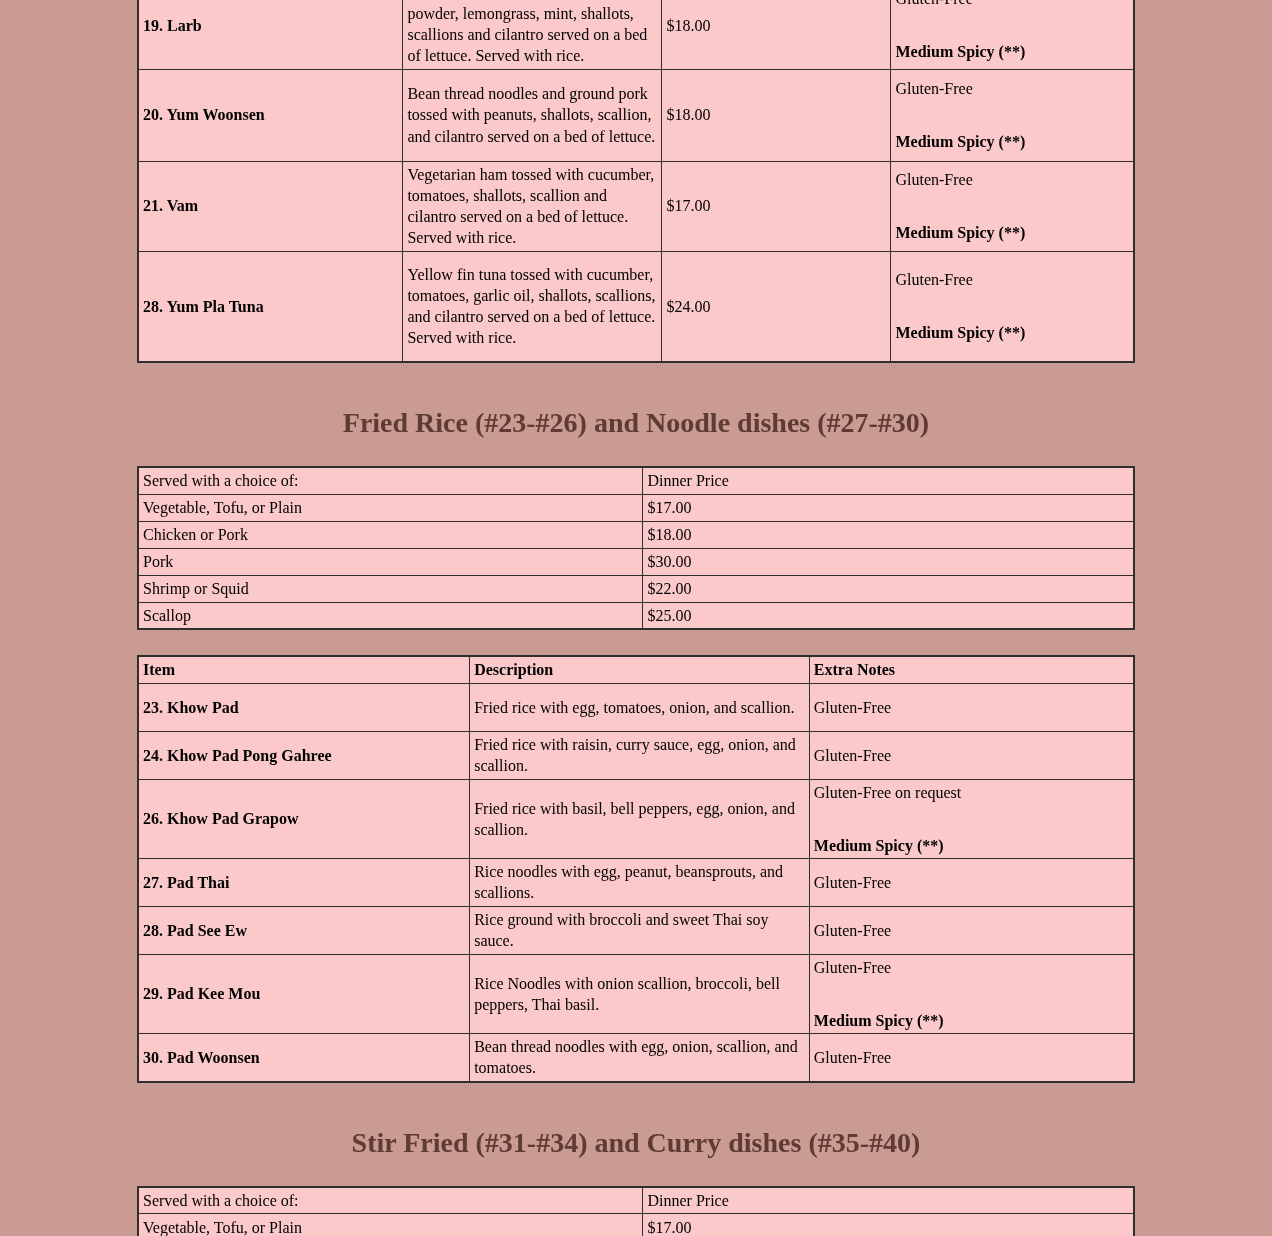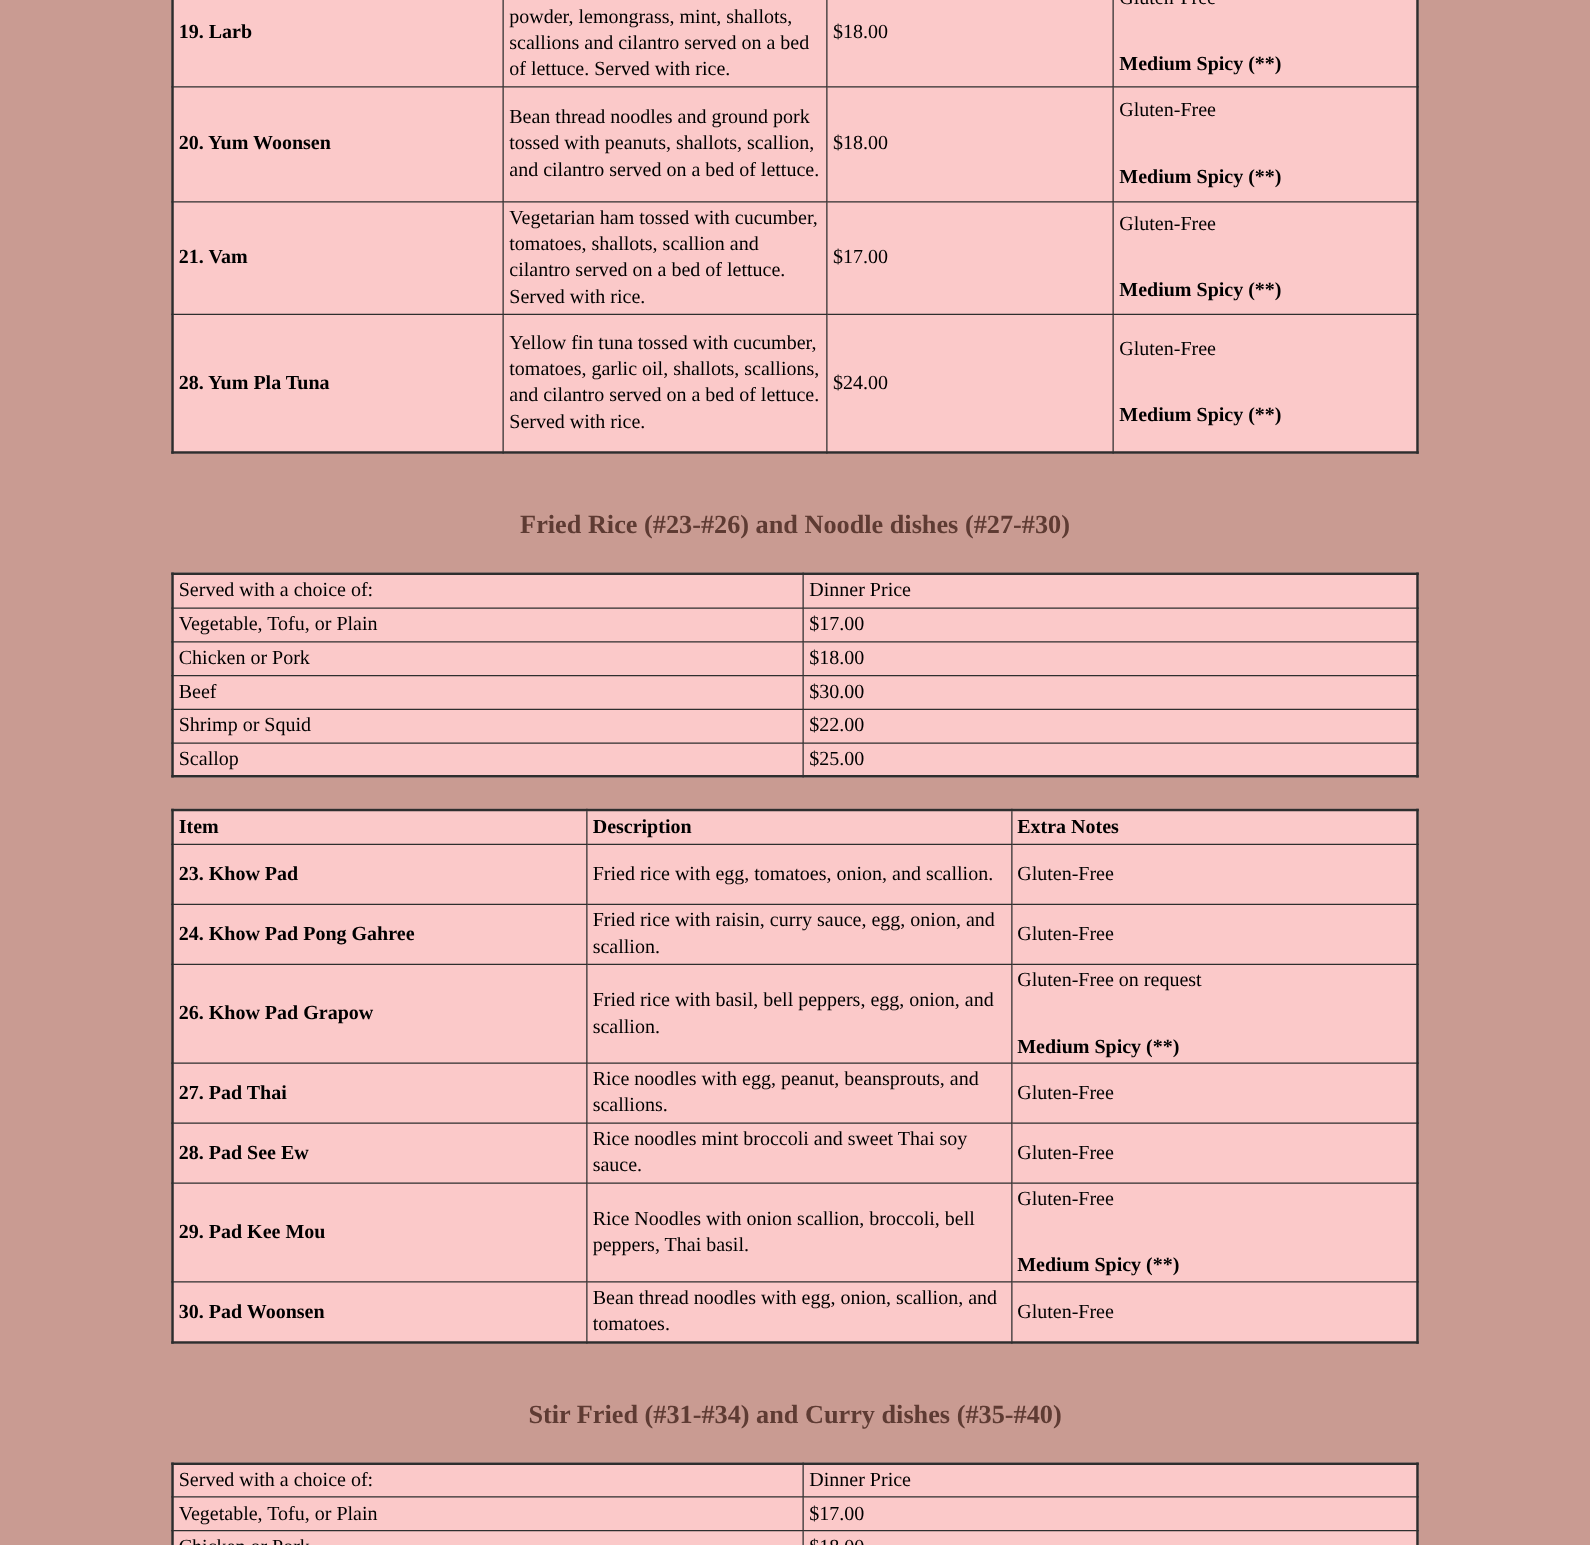--- a/index.html
+++ b/index.html
@@ -40,21 +40,21 @@
   .top-table tr.r-19 { height: 88px; }
   .top-table tr.r-19 .c-desc { vertical-align: bottom; }
   .top-table tr.r-20 { height: 92px; }
   .top-table tr.r-21 { height: 90px; }
   .top-table tr.r-22 { height: 111px; }
 
   
   h2.section-heading {
     text-align: center;
     color: var(--heading-color, #5e3b33);
-    font-size: 21px;
+    font-size: 28px;
     font-weight: bold;
     margin: 44px 0 27px 0;
     line-height: 1.15;
   }
 
   
   .price-table { margin-bottom: 25px; }
   .price-table th, .price-table td { font-weight: normal; }
   .price-table .c-choice { width: 50.7%; }
   .price-table .c-dprice { width: 49.3%; margin-top: 28px; }
@@ -126,21 +126,21 @@
       </tr>
       <tr>
         <td class="c-choice">Vegetable, Tofu, or Plain</td>
         <td class="c-dprice">$17.00</td>
       </tr>
       <tr>
         <td class="c-choice">Chicken or Pork</td>
         <td class="c-dprice">$18.00</td>
       </tr>
       <tr>
-        <td class="c-choice">Beef</td>
+        <td class="c-choice">Pork</td>
         <td class="c-dprice">$30.00</td>
       </tr>
       <tr>
         <td class="c-choice">Shrimp or Squid</td>
         <td class="c-dprice">$22.00</td>
       </tr>
       <tr>
         <td class="c-choice">Scallop</td>
         <td class="c-dprice">$25.00</td>
       </tr>
@@ -181,21 +181,21 @@
       <tr class="itemrow">
         <td class="c-item">27. Pad Thai</td>
         <td class="c-desc">Rice noodles with egg, peanut, beansprouts, and scallions.</td>
         <td class="c-notes">
           <div class="note-gf">Gluten-Free</div>
 
         </td>
       </tr>
       <tr class="itemrow">
         <td class="c-item">28. Pad See Ew</td>
-        <td class="c-desc">Rice noodles mint broccoli and sweet Thai soy sauce.</td>
+        <td class="c-desc">Rice ground with broccoli and sweet Thai soy sauce.</td>
         <td class="c-notes">
           <div class="note-gf">Gluten-Free</div>
 
         </td>
       </tr>
       <tr class="itemrow">
         <td class="c-item">29. Pad Kee Mou</td>
         <td class="c-desc">Rice Noodles with onion scallion, broccoli, bell peppers, Thai basil.</td>
         <td class="c-notes">
           <div class="note-gf">Gluten-Free</div>

